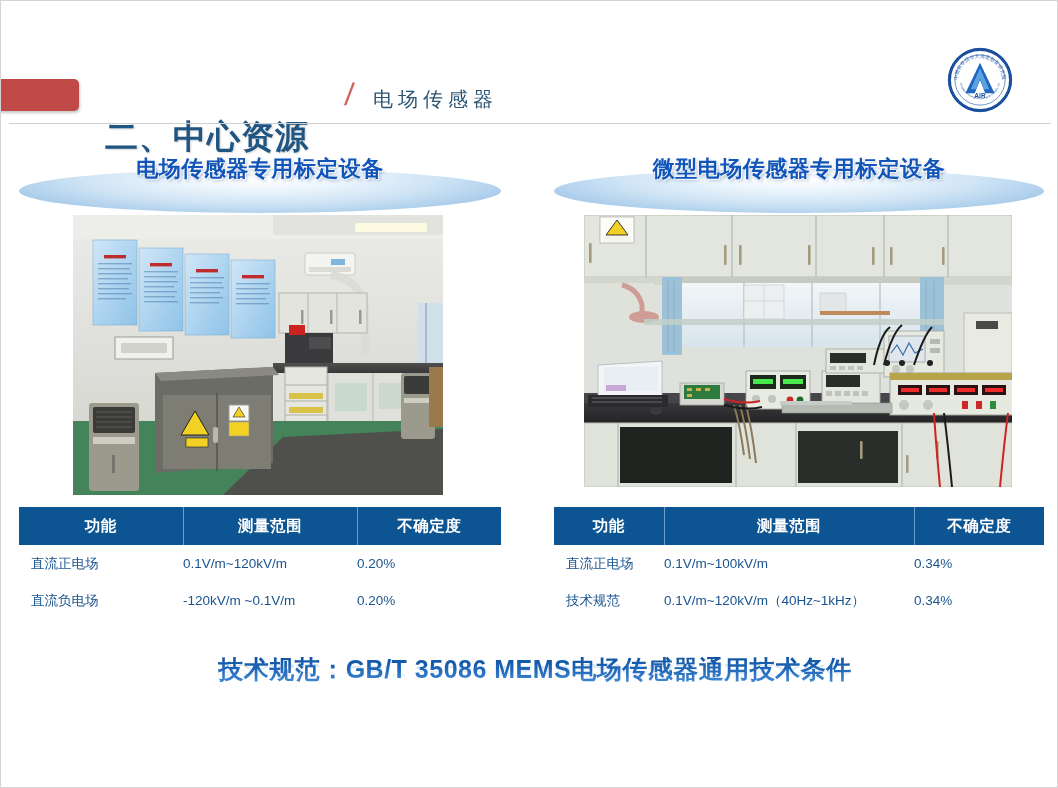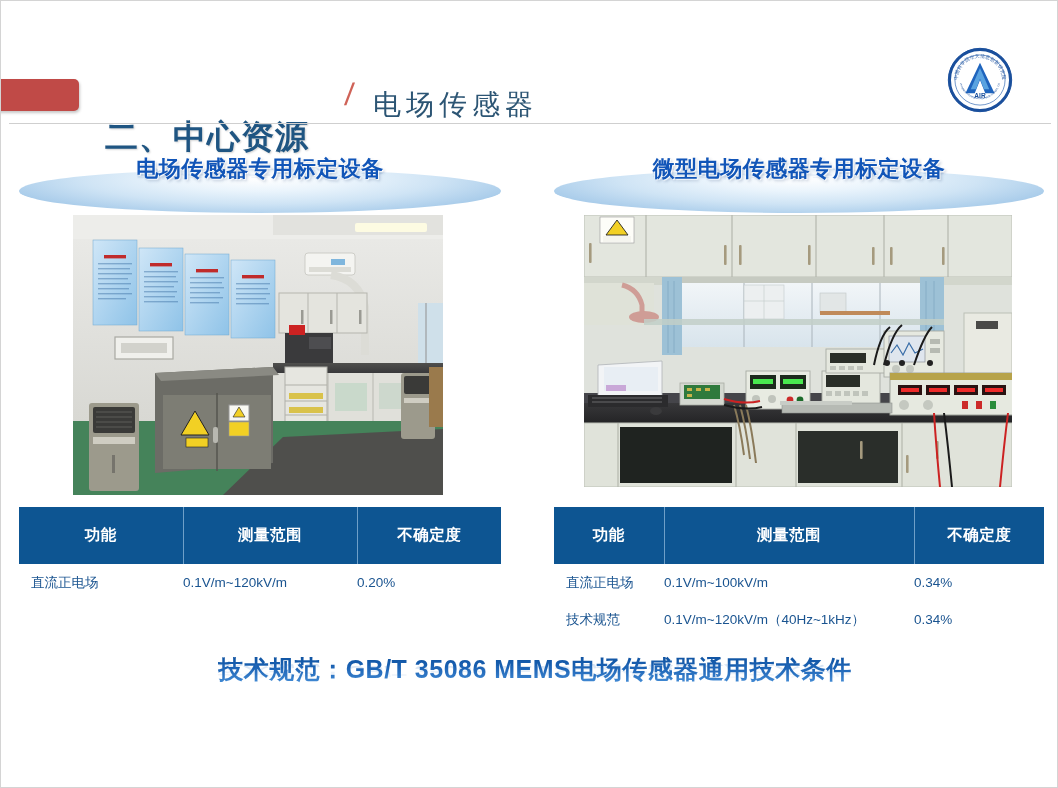--- a/index.html
+++ b/index.html
@@ -60,21 +60,21 @@
     font-size: 31px;
     font-weight: 300;
     color: #cf6257;
     transform: skewX(-6deg);
   }
 
   #header-subtitle {
     position: absolute;
     left: 372px;
     top: 85px;
-    font-size: 28px;
+    font-size: 20px;
     color: #2c5574;
     letter-spacing: 5px;
     white-space: nowrap;
   }
 
   #header-rule {
     position: absolute;
     left: 8px;
     top: 122px;
     width: 1042px;
@@ -158,21 +158,21 @@
   .spec-table {
     width: 100%;
     border-collapse: collapse;
     table-layout: fixed;
   }
   .spec-table thead th {
     background: #0d5592;
     color: #ffffff;
     font-size: 15.5px;
     font-weight: bold;
-    height: 57px;
+    height: 38px;
     text-align: center;
     vertical-align: middle;
     border-right: 1px solid #6e9fc8;
     letter-spacing: 0.5px;
   }
   .spec-table thead th:last-child { border-right: none; }
   .spec-table tbody td {
     color: #1a5490;
     font-size: 13.5px;
     height: 37px;
@@ -428,20 +428,25 @@
           <th>测量范围</th>
           <th>不确定度</th>
         </tr>
       </thead>
       <tbody>
         <tr>
           <td class="cell-name">直流正电场</td>
           <td>0.1V/m~120kV/m</td>
           <td>0.20%</td>
         </tr>
+        <tr>
+          <td class="cell-name">直流负电场</td>
+          <td>-120kV/m ~0.1V/m</td>
+          <td>0.20%</td>
+        </tr>
       </tbody>
     </table>
   </div>
 
   <div class="panel" id="panel-right">
 
     <div class="section-title-wrap">
       <div class="oval"></div>
       <div class="section-title-reflect">微型电场传感器专用标定设备</div>
       <div class="section-title">微型电场传感器专用标定设备</div>

